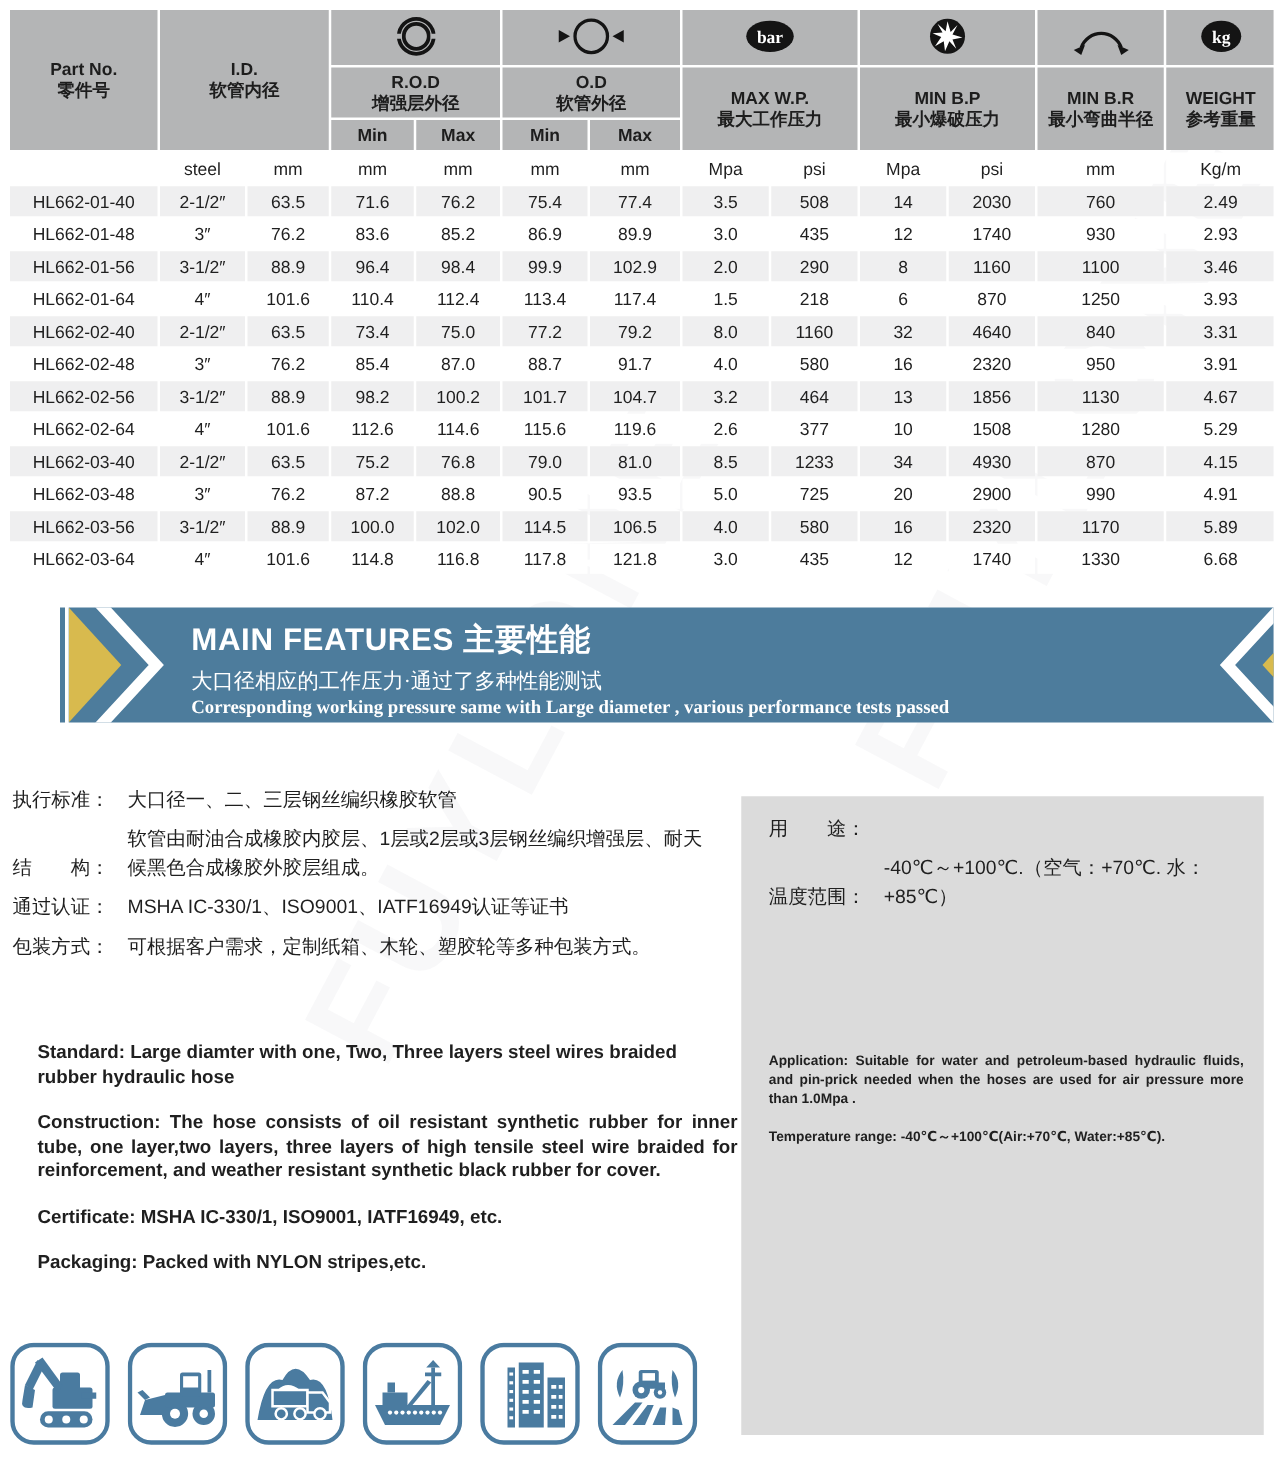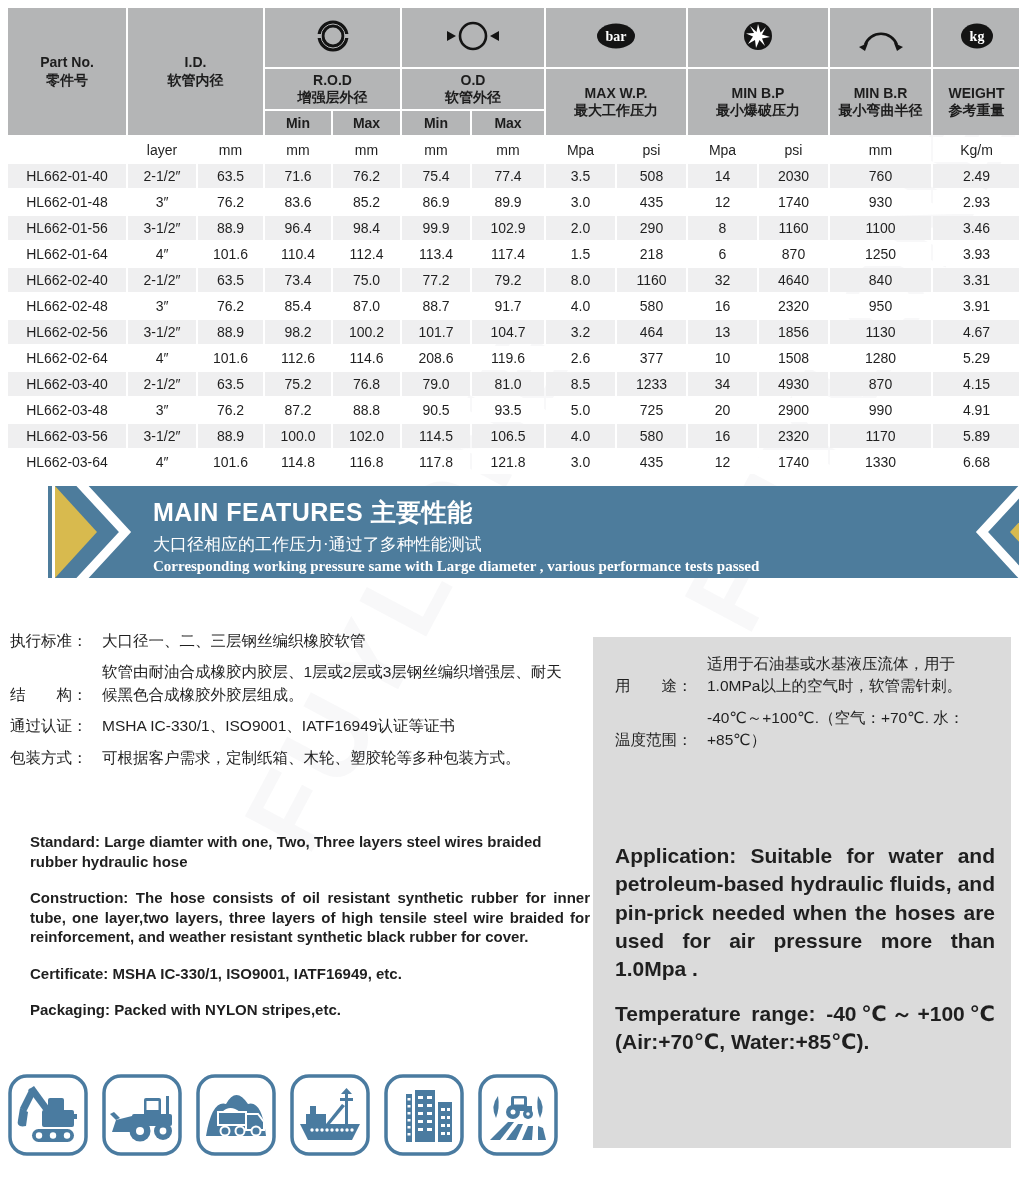--- a/index.html
+++ b/index.html
@@ -8,21 +8,21 @@
   .wm{position:absolute;font-size:110px;font-weight:bold;color:rgba(120,120,130,0.05);
       transform:rotate(-62deg);letter-spacing:8px;pointer-events:none;white-space:nowrap;}
 
   
   table.spec{position:absolute;left:6px;top:6px;border-collapse:separate;border-spacing:2px;
              table-layout:fixed;width:1006px;}
   table.spec th,table.spec td{padding:0;text-align:center;vertical-align:middle;overflow:hidden;}
   table.spec th{background:#b4b5b6;font-size:14px;font-weight:bold;color:#1d1d1d;}
   .hdr-en{display:block;line-height:1.25;}
   .hdr-zh{display:block;line-height:1.25;}
-  .icon-row th{height:59px;background:#b4b5b6;}
+  .icon-row th{height:44px;background:#b4b5b6;}
   .label-row th{height:40px;}
   .mm-row th{height:24px;}
   .units-row td{height:25px;background:#fff;font-size:14px;}
   tbody.data td{height:24px;background:#fff;font-size:14px;}
   tbody.data tr.shaded td{background:#efeff0;}
 
   
   .banner{position:absolute;left:0;top:486px;width:1014px;height:92px;margin-left:48px;}
   .banner .body{position:absolute;left:7px;right:10px;top:0;bottom:0;background:#4d7c9c;}
   .banner .strip-left{position:absolute;left:0;top:0;bottom:0;width:4px;background:#4d7c9c;}
@@ -36,21 +36,21 @@
   .banner .sub-en{font-family:Liberation Serif, serif;font-size:15px;font-weight:bold;margin-top:2px;}
 
   
   .zh-specs{position:absolute;left:10px;top:630px;width:558px;font-size:15.5px;line-height:1.45;}
   .zh-item{display:flex;margin-bottom:9px;align-items:flex-end;}
   .zh-item .lbl{flex:0 0 92px;white-space:nowrap;}
   .zh-item .txt{flex:1;}
 
   .panel{position:absolute;left:593px;top:637px;width:418px;height:511px;background:#dbdbdb;}
   .panel .zh-block{position:absolute;left:22px;right:16px;top:16px;font-size:15.5px;line-height:1.45;}
-  .panel .en-block{position:absolute;left:22px;right:16px;top:205px;font-size:21px;font-weight:bold;
+  .panel .en-block{position:absolute;left:22px;right:16px;top:205px;font-size:11px;font-weight:bold;
                    line-height:1.35;text-align:justify;}
   .panel .en-block p{margin:0 0 16px 0;}
 
   .en-specs{position:absolute;left:10px;top:832px;width:560px;font-size:15px;font-weight:bold;line-height:1.3;margin-left:20px;}
   .en-specs p{margin:0 0 17px 0;}
   .en-specs p.just{text-align:justify;}
 
   
   .app-icons{position:absolute;left:8px;top:1074px;display:flex;gap:14px;}
   .app-icons svg{display:block;}
@@ -159,21 +159,21 @@
       <tr class="mm-row">
         <th>Min</th>
         <th>Max</th>
         <th>Min</th>
         <th>Max</th>
       </tr>
     </thead>
     <tbody>
       <tr class="units-row">
         <td></td>
-        <td>layer</td>
+        <td>steel</td>
         <td>mm</td>
         <td>mm</td>
         <td>mm</td>
         <td>mm</td>
         <td>mm</td>
         <td>Mpa</td>
         <td>psi</td>
         <td>Mpa</td>
         <td>psi</td>
         <td>mm</td>
@@ -285,21 +285,21 @@
           <td>1856</td>
           <td>1130</td>
           <td>4.67</td>
         </tr>
         <tr>
           <td>HL662-02-64</td>
           <td>4″</td>
           <td>101.6</td>
           <td>112.6</td>
           <td>114.6</td>
-          <td>208.6</td>
+          <td>115.6</td>
           <td>119.6</td>
           <td>2.6</td>
           <td>377</td>
           <td>10</td>
           <td>1508</td>
           <td>1280</td>
           <td>5.29</td>
         </tr>
         <tr class="shaded">
           <td>HL662-03-40</td>
@@ -402,21 +402,20 @@
     <div class="zh-item">
       <span class="lbl">包装方式：</span>
       <span class="txt">可根据客户需求，定制纸箱、木轮、塑胶轮等多种包装方式。</span>
     </div>
   </div>
 
   <div class="panel">
     <div class="zh-block">
       <div class="zh-item">
         <span class="lbl">用　　途：</span>
-        <span class="txt">适用于石油基或水基液压流体，用于1.0MPa以上的空气时，软管需针刺。</span>
       </div>
       <div class="zh-item">
         <span class="lbl">温度范围：</span>
         <span class="txt">-40℃～+100℃.（空气：+70℃. 水：+85℃）</span>
       </div>
     </div>
     <div class="en-block">
       <p>Application: Suitable for water and petroleum-based hydraulic fluids, and pin-prick needed when the hoses are used for air pressure more than 1.0Mpa .</p>
       <p>Temperature range: -40℃～+100℃(Air:+70℃, Water:+85℃).</p>
     </div>

